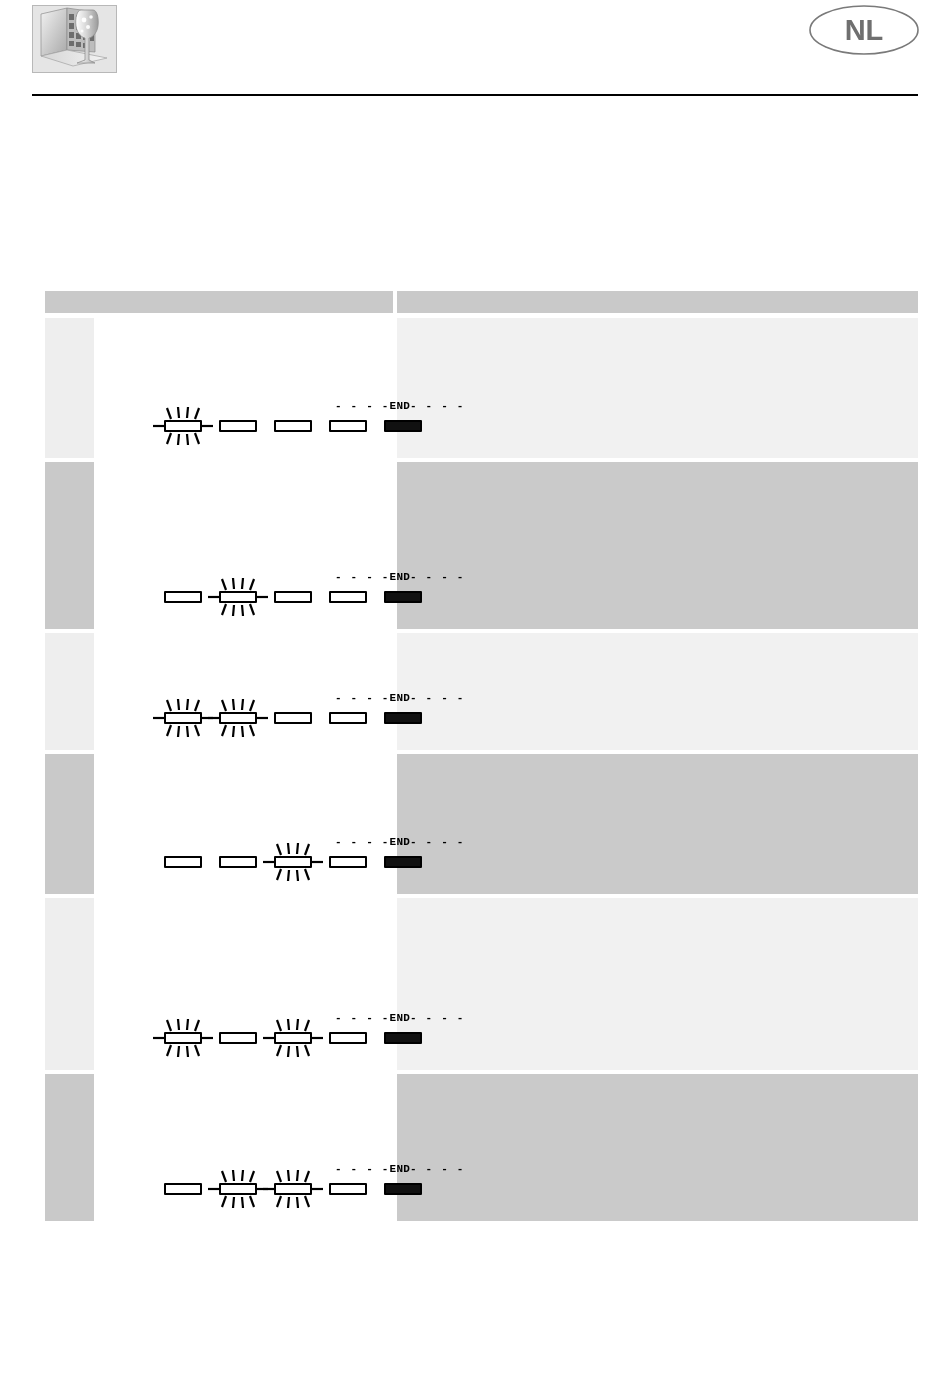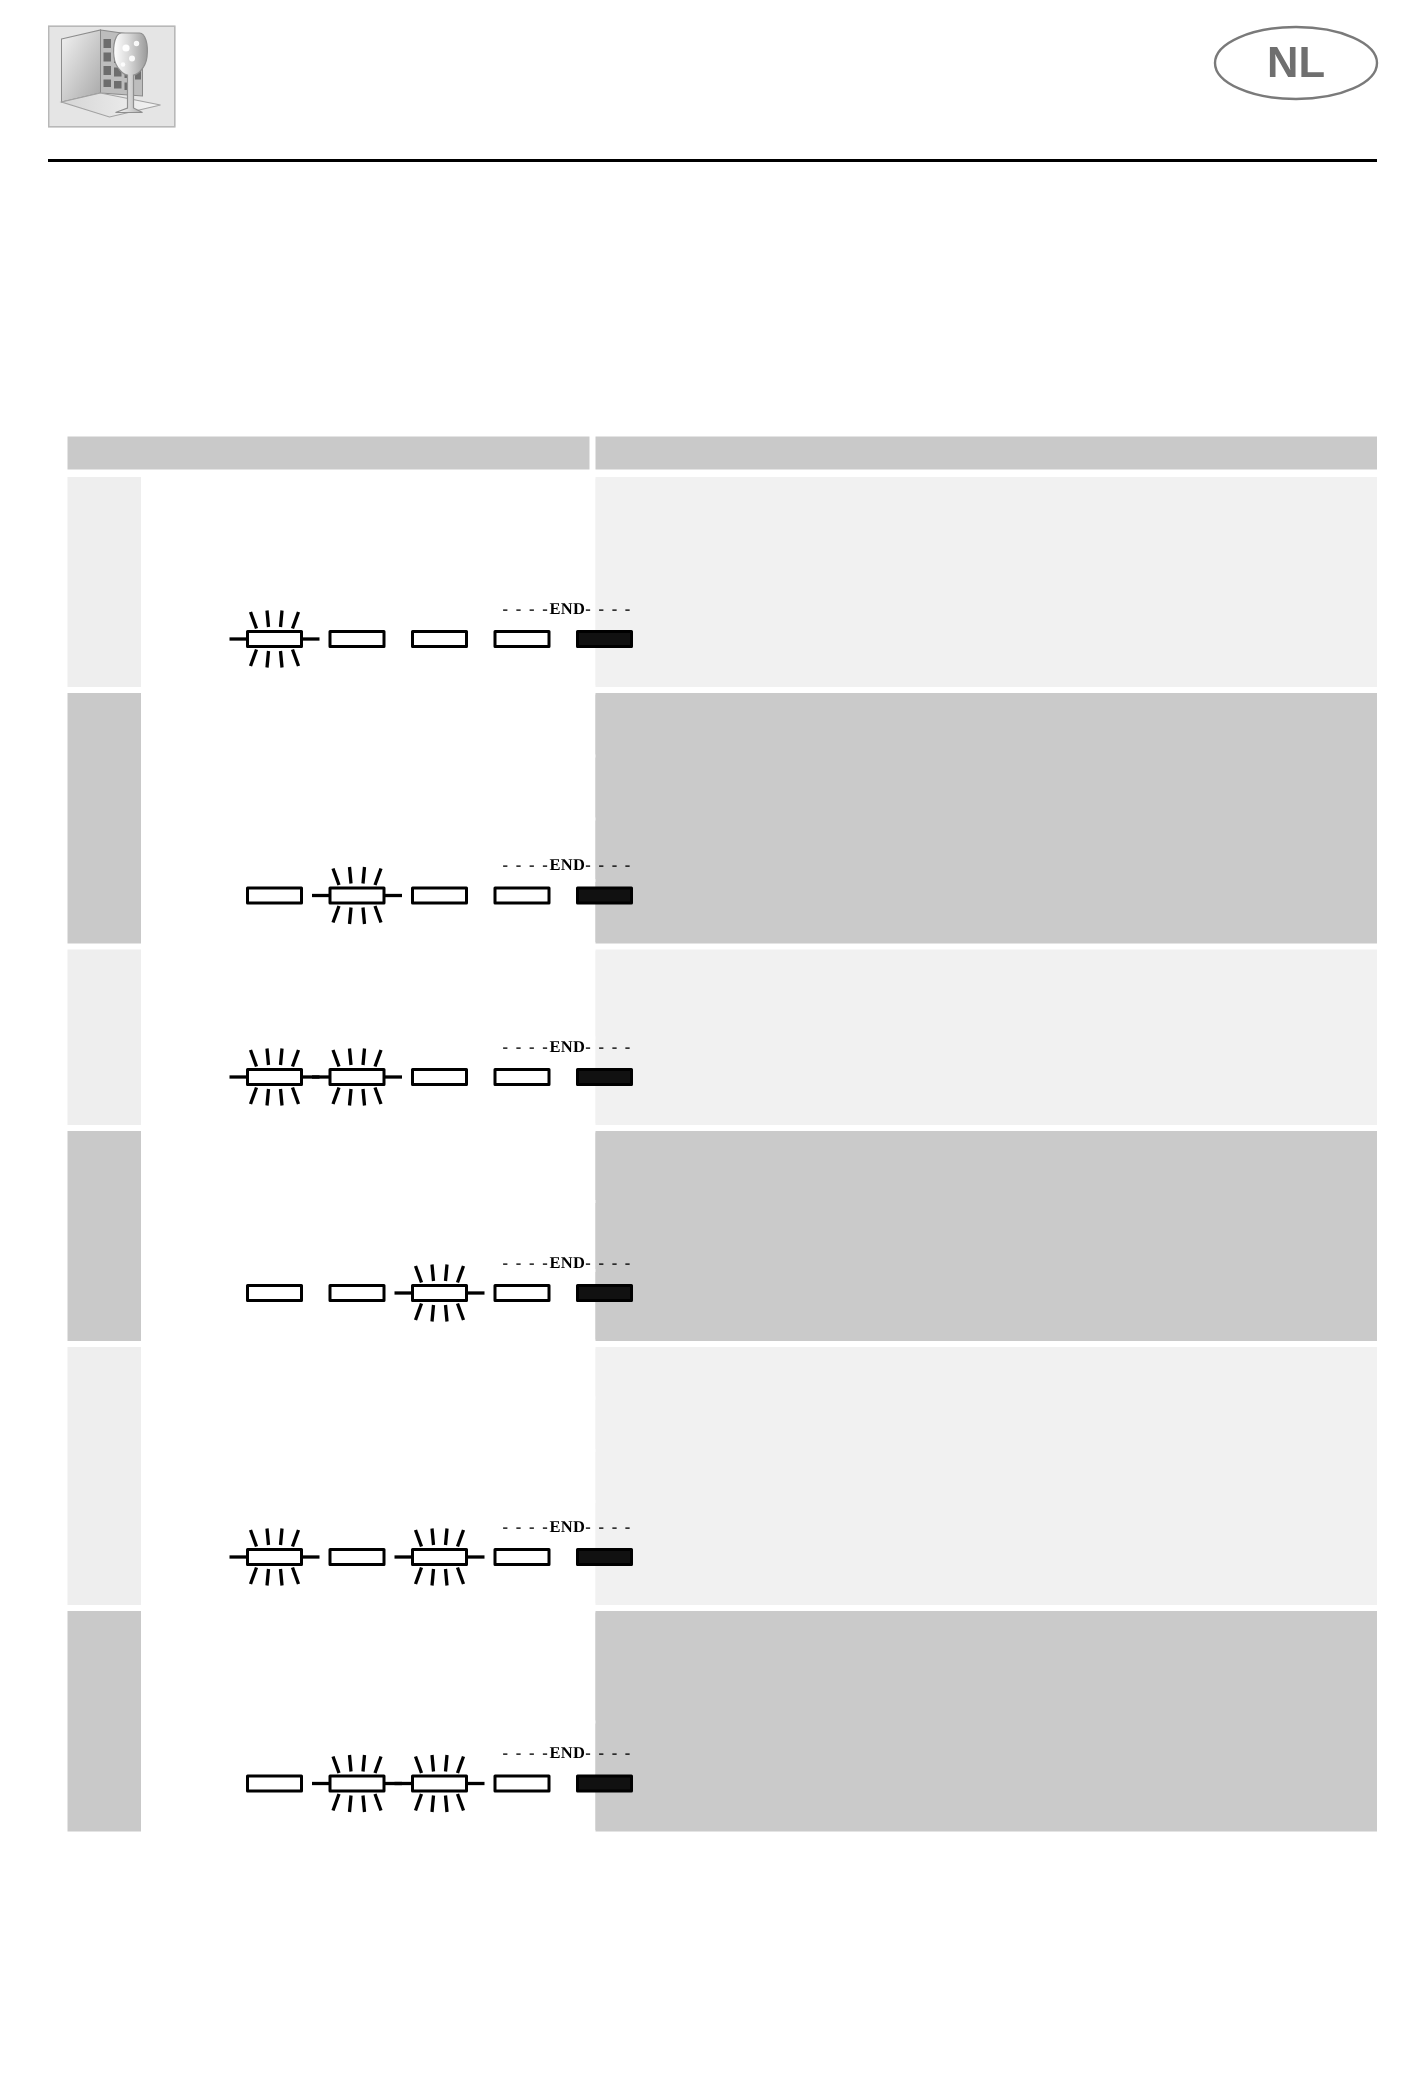--- a/index.html
+++ b/index.html
@@ -15,21 +15,21 @@
     position: relative;
     width: 950px;
     height: 1389px;
     background: #ffffff;
     overflow: hidden;
   }
 
   
   .header {
     position: absolute;
-    left: 0; top: 12px;
+    left: 0; top: 0;
     width: 950px;
     height: 100px;
   }
 
   .product-icon {
     position: absolute;
     left: 32px;
     top: 5px;
     width: 85px;
     height: 68px;
@@ -169,21 +169,21 @@
 
   .end-label {
     position: absolute;
     left: 241px;
     bottom: 46px;
     font-size: 11px;
     font-weight: bold;
     letter-spacing: 0.2px;
     color: #000000;
     white-space: nowrap;
-    font-family: Liberation Serif, serif;
+    font-family: Liberation Mono, monospace;
     text-align: center;
   }
   .end-label .dash {
     font-weight: bold;
     letter-spacing: 1.2px;
   }
 </style>
 </head>
 <body>
 

